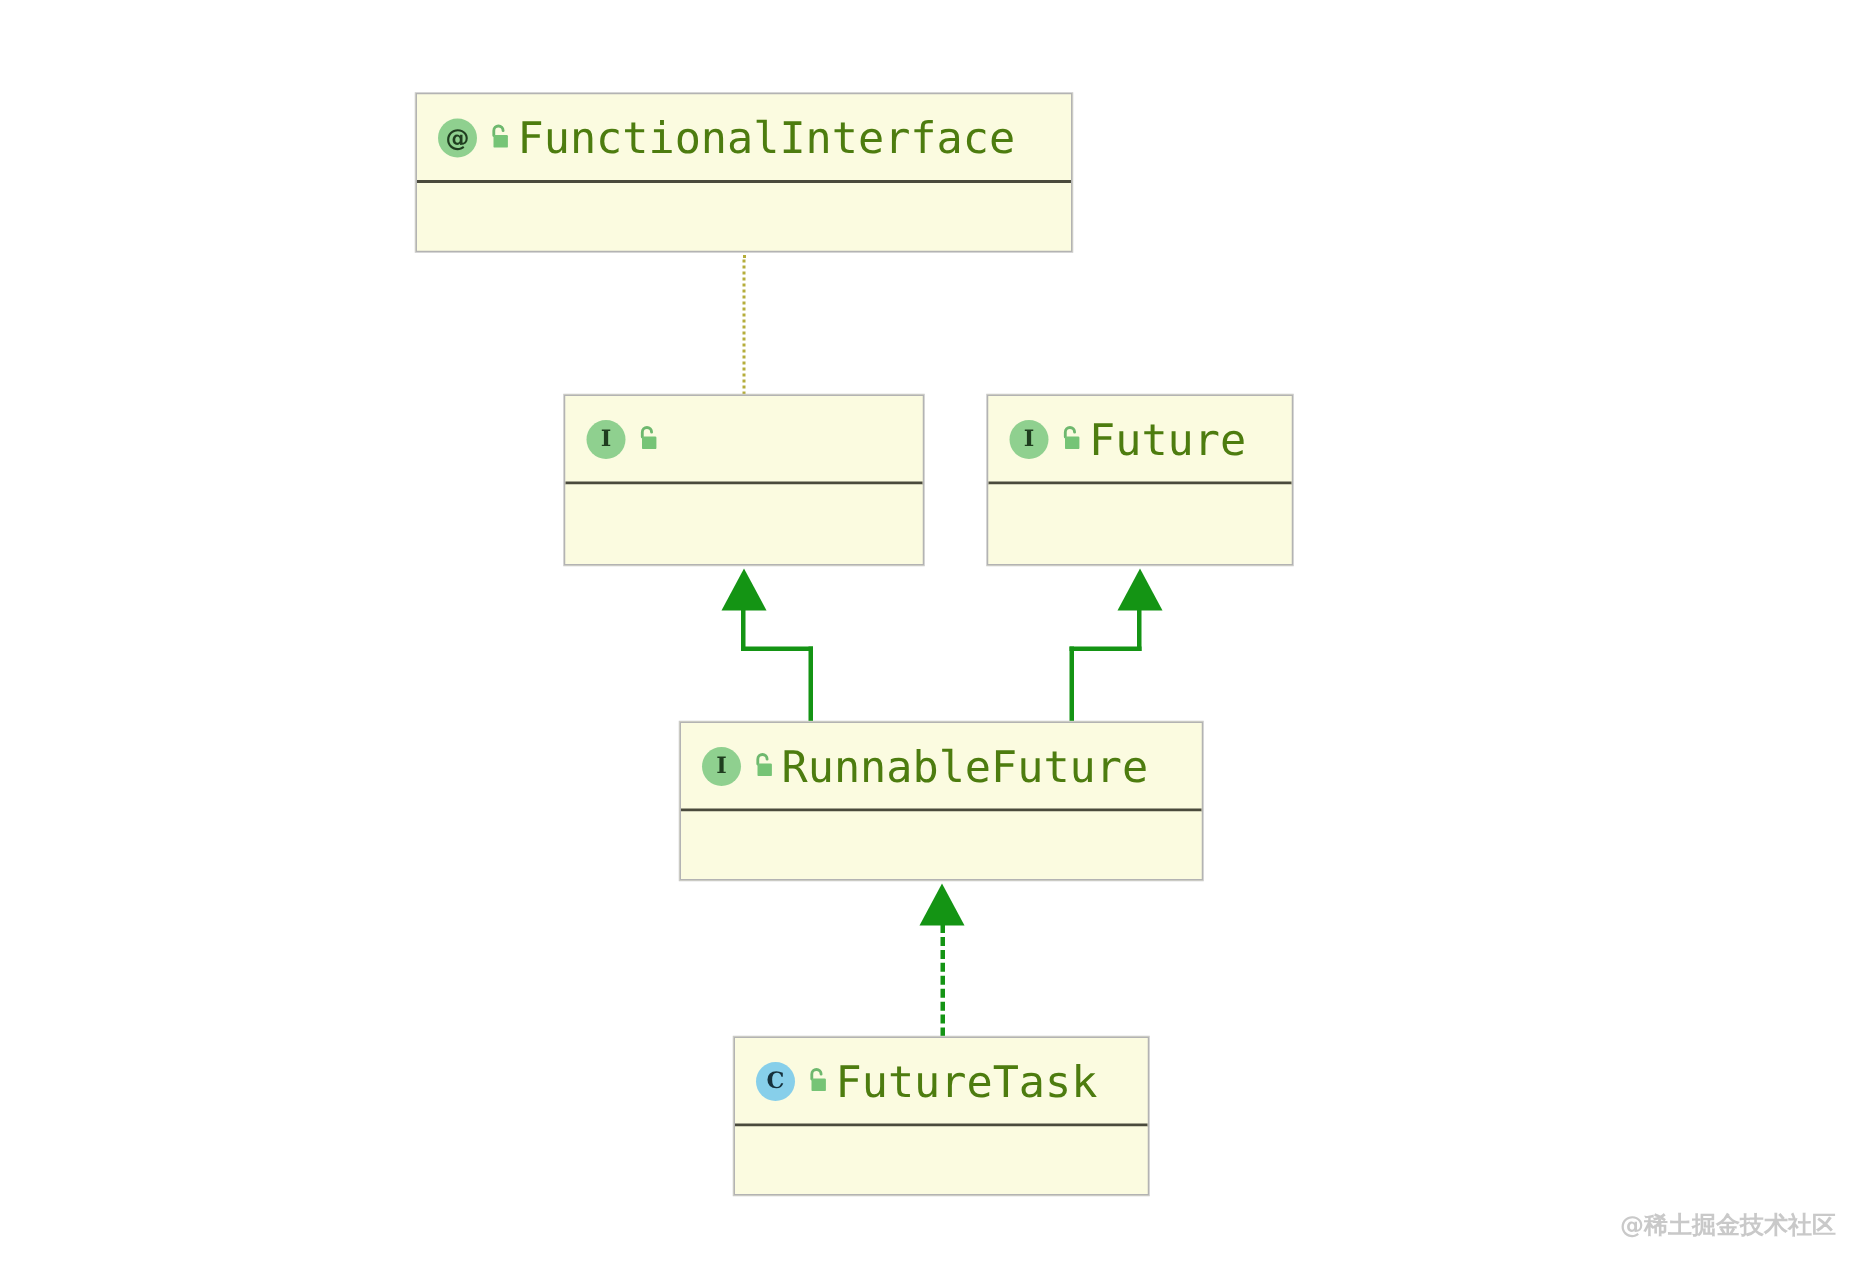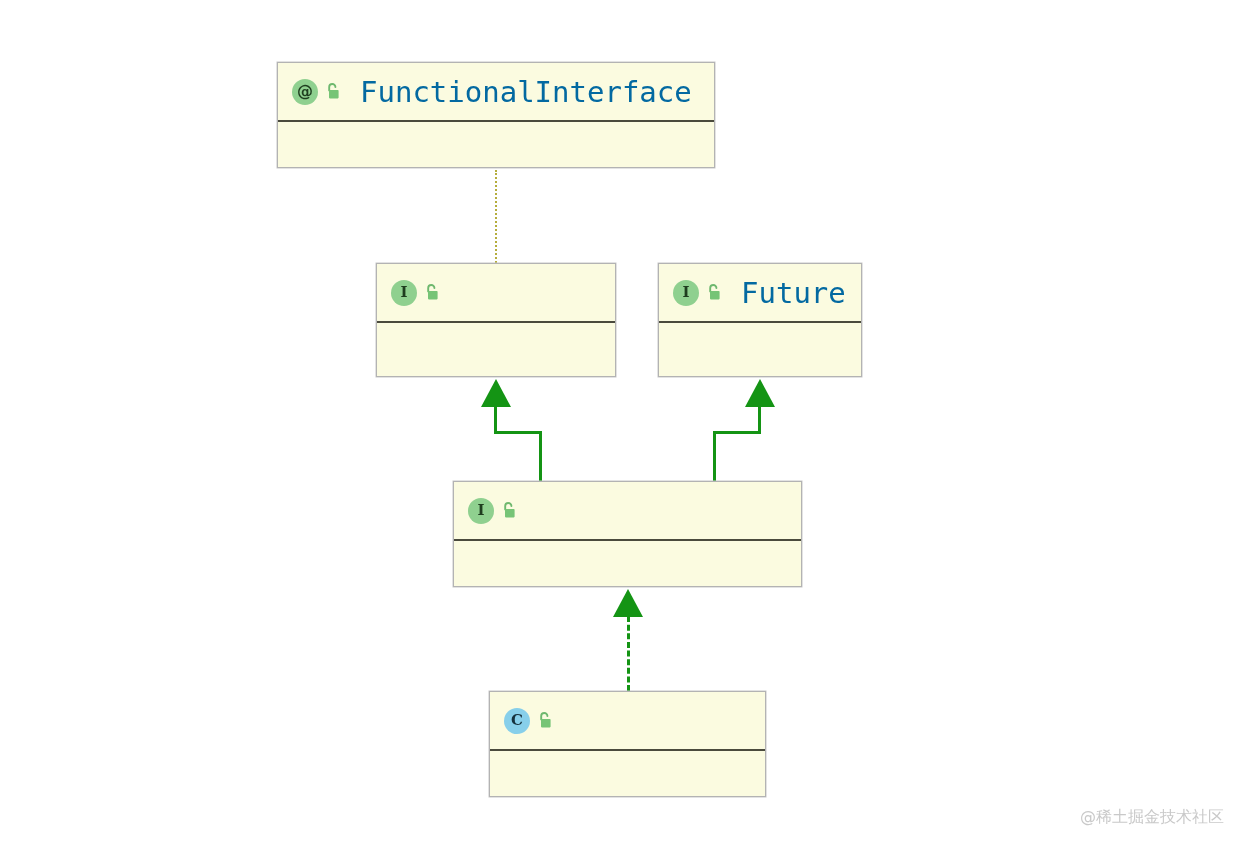--- a/index.html
+++ b/index.html
@@ -36,24 +36,24 @@
     border-bottom: 2px solid #4a4a3c;
     background: #fbfbe0;
   }
   .uml-body {
     box-sizing: border-box;
     background: #fbfbe0;
   }
   .uml-title {
     font-family: "DejaVu Sans Mono", "Liberation Mono", monospace;
     font-size: 29px;
-    color: #0369a1;
+    color: #4d7c0f;
     letter-spacing: 0px;
     white-space: nowrap;
-    margin-left: 19px;
+    margin-left: 4px;
   }
 
   
   .badge {
     flex: 0 0 auto;
     width: 26px;
     height: 26px;
     border-radius: 50%;
     display: flex;
     align-items: center;
@@ -116,20 +116,21 @@
   }
 
   
   .watermark {
     position: absolute;
     font-family: "DejaVu Sans", "Liberation Sans", sans-serif;
     font-size: 16px;
     color: #c9c9c9;
     white-space: nowrap;
     user-select: none;
+    font-weight: bold;
   }
 </style>
 </head>
 <body>
 
 <div id="canvas">
 
   <div class="uml-box" style="left:277px; top:62px; width:438px; height:106px;">
     <div class="uml-header">
       <span class="badge badge-annotation">@</span>
@@ -185,35 +186,37 @@
 
   <div class="uml-box" style="left:453px; top:481px; width:349px; height:106px;">
     <div class="uml-header">
       <span class="badge badge-interface">I</span>
       <span class="lock-icon">
         <svg width="16" height="19" viewBox="0 0 16 19" xmlns="http://www.w3.org/2000/svg">
           <path d="M4.2 8.4 V5.1 a3.1 3.1 0 0 1 6.2 0" fill="none" stroke="#6eb86e" stroke-width="1.9" stroke-linecap="round"></path>
           <rect x="4.0" y="8.0" width="9.6" height="8.4" rx="0.8" fill="#76c476"></rect>
         </svg>
       </span>
+      <span class="uml-title">RunnableFuture</span>
     </div>
     <div class="uml-body" style="height:45px;"></div>
   </div>
 
   <div class="arrowhead" style="left:613px; top:589px;"></div>
   <div class="conn-dashed" style="left:627px; top:616px; height:75px;"></div>
 
   <div class="uml-box" style="left:489px; top:691px; width:277px; height:106px;">
     <div class="uml-header">
       <span class="badge badge-class">C</span>
       <span class="lock-icon">
         <svg width="16" height="19" viewBox="0 0 16 19" xmlns="http://www.w3.org/2000/svg">
           <path d="M4.2 8.4 V5.1 a3.1 3.1 0 0 1 6.2 0" fill="none" stroke="#6eb86e" stroke-width="1.9" stroke-linecap="round"></path>
           <rect x="4.0" y="8.0" width="9.6" height="8.4" rx="0.8" fill="#76c476"></rect>
         </svg>
       </span>
+      <span class="uml-title">FutureTask</span>
     </div>
     <div class="uml-body" style="height:45px;"></div>
   </div>
 
   <div class="watermark" style="right:22px; bottom:18px;">@稀土掘金技术社区</div>
 
 </div>
 
 </body></html>

